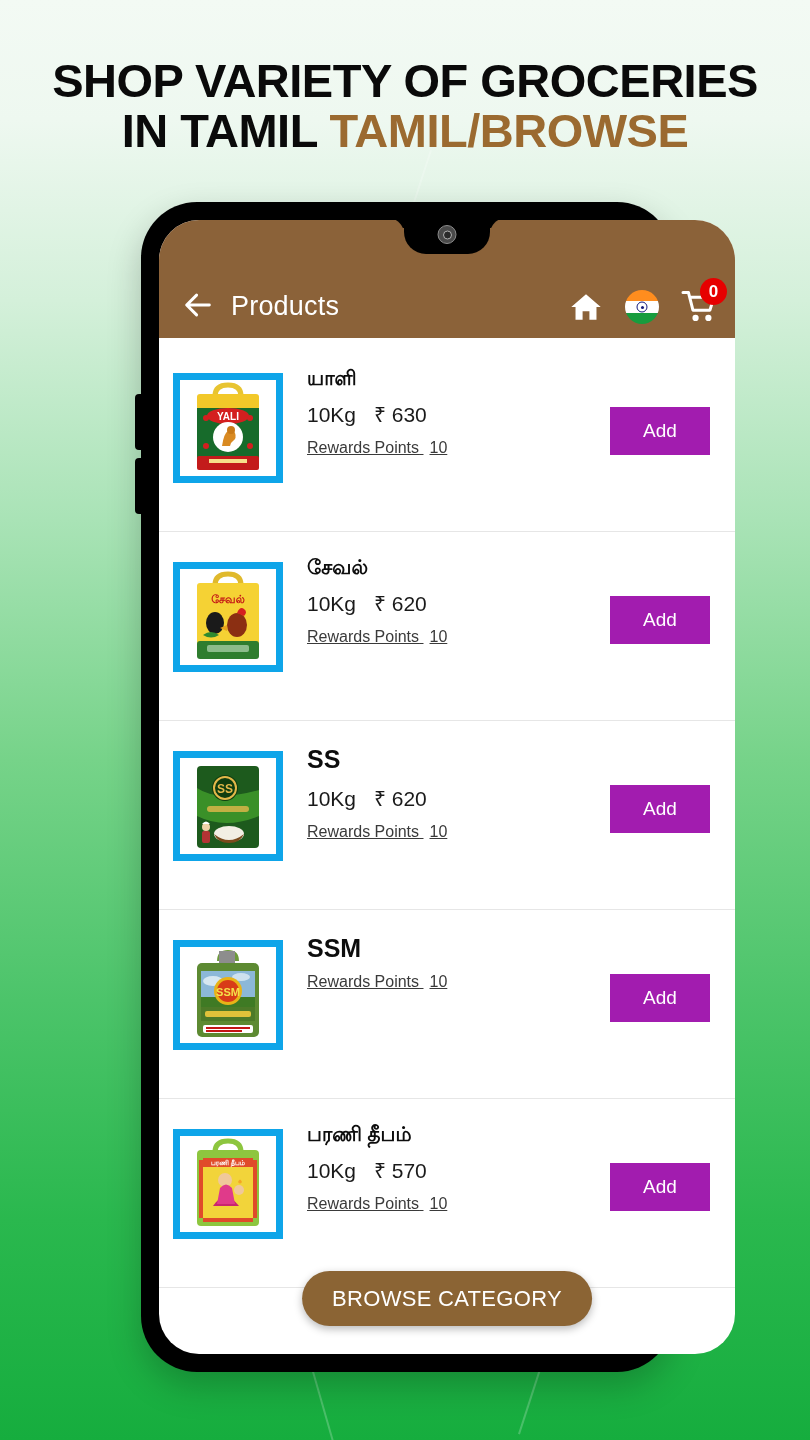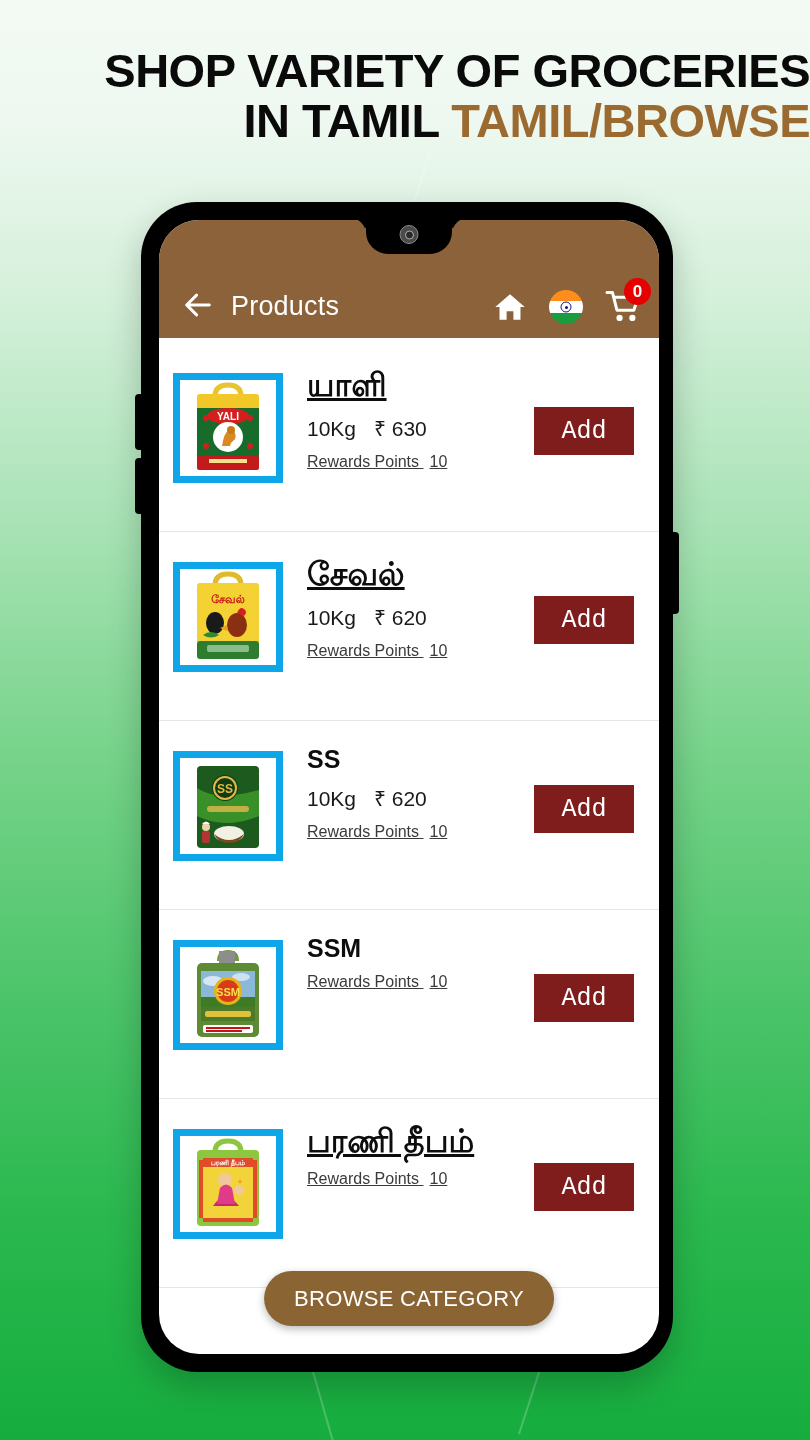--- a/index.html
+++ b/index.html
@@ -34,24 +34,24 @@
     transform-origin: top left;
     pointer-events: none;
   }
   .sheen-a { left: 430px; top: 150px;  width: 2px; height: 340px; transform: rotate(18deg); }
   .sheen-b { left: 620px; top: 1120px; width: 2px; height: 330px; transform: rotate(18deg); }
   .sheen-c { left: 300px; top: 1330px; width: 2px; height: 120px; transform: rotate(-16deg); }
 
   
   .headline {
     position: absolute;
-    top: 46px;
+    top: 56px;
     left: 0;
     width: 810px;
-    text-align: right;
+    text-align: center;
     line-height: 1.06;
     letter-spacing: -0.5px;
   }
   .headline-line {
     font-size: 47px;
     font-weight: bold;
     color: #0a0a0a;
     display: block;
     white-space: nowrap;
   }
@@ -87,21 +87,21 @@
     right: -6px; top: 330px;
     width: 8px; height: 82px;
     background: #000;
     border-radius: 0 4px 4px 0;
   }
 
   .screen {
     position: absolute;
     left: 18px;
     top: 18px;
-    width: 500px;
+    width: 576px;
     height: 1134px;
     background: #ffffff;
     border-radius: 40px;
     overflow: hidden;
   }
 
   
   .appbar {
     position: relative;
     height: 118px;
@@ -290,21 +290,21 @@
     min-width: 0;
   }
   .p-name {
     font-size: 25px;
     font-weight: bold;
     color: #0d0d0d;
     line-height: 1.18;
     margin-bottom: 9px;
     white-space: nowrap;
   }
-  .p-name-tamil { font-size: 32px; text-decoration: underline; }
+  .p-name-tamil { font-size: 20px; }
   .p-meta {
     font-size: 21px;
     color: #1a1a1a;
     margin-bottom: 11px;
     white-space: nowrap;
   }
   .p-meta .p-weight { margin-right: 12px; }
   .p-rewards {
     font-size: 16px;
     color: #3a3a3a;
@@ -316,25 +316,25 @@
   .add-cell {
     flex: 0 0 auto;
     width: 150px;
     padding-top: 48px;
     display: flex;
     justify-content: center;
   }
   .add-btn {
     width: 100px;
     height: 48px;
-    background: #7f1d1d;
+    background: #a21caf;
     color: #ffffff;
-    font-size: 25px;
+    font-size: 19px;
     border: none;
-    font-family: Liberation Mono, monospace;
+    font-family: Liberation Sans, sans-serif;
     cursor: pointer;
     display: flex;
     align-items: center;
     justify-content: center;
   }
 
   
   .browse-fab {
     position: absolute;
     left: 50%;
@@ -568,20 +568,24 @@
               <path d="M31 52 q6-7 12 0 l3 16 h-18 z" fill="#e03a8a"></path>
               <circle cx="50" cy="54" r="5" fill="#f0c89a"></circle>
               <path d="M49 46 q2-5 4 0 q-2 3 -4 0" fill="#f5a623"></path>
               <rect x="14" y="82" width="50" height="4" fill="#e04b2a"></rect>
               <rect x="10" y="24" width="4" height="58" fill="#e04b2a"></rect>
               <rect x="64" y="24" width="4" height="58" fill="#e04b2a"></rect>
             </svg>
           </div>
           <div class="info">
             <div class="p-name p-name-tamil">பரணி தீபம்</div>
+            <div class="p-meta">
+              <span class="p-weight">10Kg</span>
+              <span>₹ 570</span>
+            </div>
             <div class="p-rewards">
               <span>Rewards Points</span>
               <span class="p-rp-val">10</span>
             </div>
           </div>
           <div class="add-cell">
             <button class="add-btn">Add</button>
           </div>
         </div>
 

